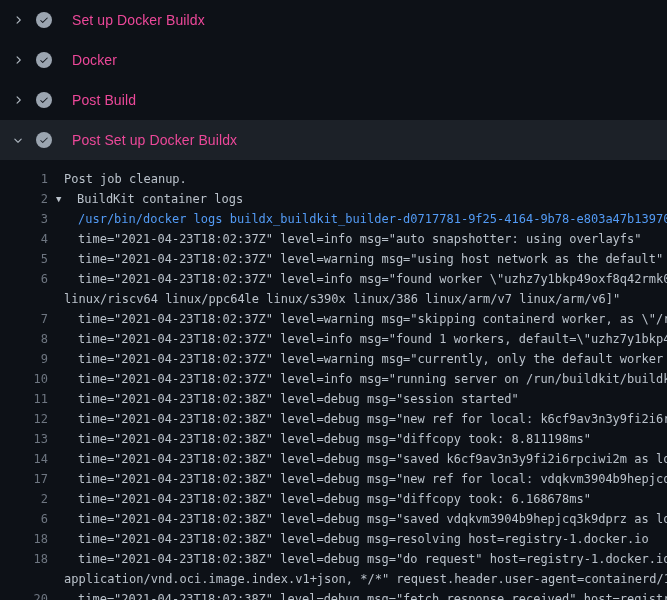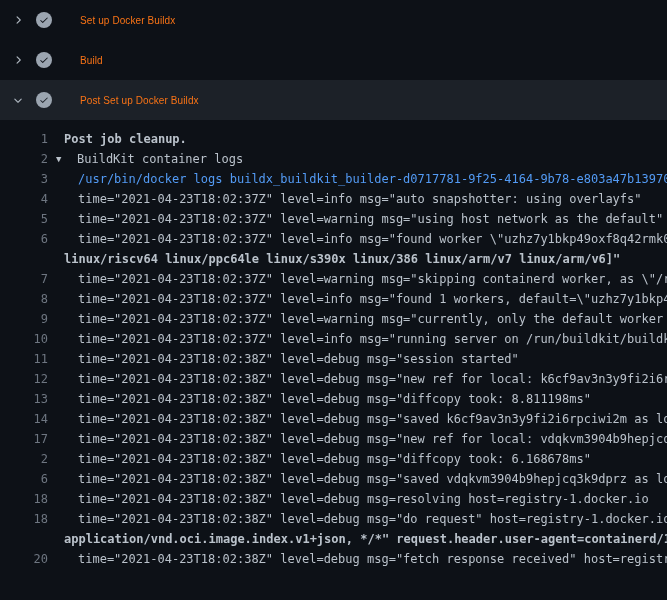--- a/index.html
+++ b/index.html
@@ -13,28 +13,28 @@
     height:40px;display:flex;align-items:center;
     padding:0 16px 0 10px;cursor:pointer;box-sizing:border-box;
   }
   #steps .step.active{background:#1c2128;}
   .chev{width:16px;height:16px;flex:0 0 auto;display:flex;align-items:center;justify-content:center;}
   .check{
     width:16px;height:16px;flex:0 0 auto;border-radius:50%;
     background:#9ba5b0;display:flex;align-items:center;justify-content:center;
     margin-left:10px;
   }
-  .slabel{margin-left:28px;font-size:10px;color:#f97316;letter-spacing:.1px;}
+  .slabel{margin-left:20px;font-size:14px;color:#ec4899;letter-spacing:.1px;}
   
   #log{padding-top:9px;}
   .row{display:flex;height:20px;line-height:20px;
        font-family:"DejaVu Sans Mono",monospace;font-size:12px;}
   .num{flex:0 0 48px;text-align:right;color:#6e7681;cursor:pointer;}
   .txt{white-space:pre;color:#bac2cb;}
-  .lv0{padding-left:16px;font-weight:bold;}
+  .lv0{padding-left:16px;}
   .lv1{padding-left:30px;}
   .lvg{padding-left:8px;}
   .cmd{color:#539bf5;}
   .tog{display:inline-block;width:21px;font-size:9px;color:#bac2cb;vertical-align:top;cursor:pointer;}
 </style>
 </head>
 <body>
 
 <div id="steps">
     <div class="step">
@@ -54,21 +54,34 @@
       <span class="chev">
         <svg width="12" height="12" viewBox="0 0 16 16" aria-hidden="true">
           <path fill="#afb8c1" d="M6.22 3.22a.75.75 0 011.06 0l4.25 4.25a.75.75 0 010 1.06l-4.25 4.25a.75.75 0 01-1.06-1.06L9.94 8 6.22 4.28a.75.75 0 010-1.06z"></path>
         </svg>
       </span>
       <span class="check">
         <svg width="10" height="10" viewBox="0 0 16 16" aria-hidden="true">
           <path fill="#0d1117" d="M13.78 4.22a.75.75 0 010 1.06l-7.25 7.25a.75.75 0 01-1.06 0L2.22 9.28a.75.75 0 011.06-1.06L6 10.94l6.72-6.72a.75.75 0 011.06 0z"></path>
         </svg>
       </span>
-      <span class="slabel">Build</span>
+      <span class="slabel">Docker</span>
+    </div>
+    <div class="step">
+      <span class="chev">
+        <svg width="12" height="12" viewBox="0 0 16 16" aria-hidden="true">
+          <path fill="#afb8c1" d="M6.22 3.22a.75.75 0 011.06 0l4.25 4.25a.75.75 0 010 1.06l-4.25 4.25a.75.75 0 01-1.06-1.06L9.94 8 6.22 4.28a.75.75 0 010-1.06z"></path>
+        </svg>
+      </span>
+      <span class="check">
+        <svg width="10" height="10" viewBox="0 0 16 16" aria-hidden="true">
+          <path fill="#0d1117" d="M13.78 4.22a.75.75 0 010 1.06l-7.25 7.25a.75.75 0 01-1.06 0L2.22 9.28a.75.75 0 011.06-1.06L6 10.94l6.72-6.72a.75.75 0 011.06 0z"></path>
+        </svg>
+      </span>
+      <span class="slabel">Post Build</span>
     </div>
     <div class="step active">
       <span class="chev">
         <svg width="12" height="12" viewBox="0 0 16 16" aria-hidden="true">
           <path fill="#afb8c1" d="M12.78 6.22a.75.75 0 010 1.06l-4.25 4.25a.75.75 0 01-1.06 0L3.22 7.28a.75.75 0 011.06-1.06L8 9.94l3.72-3.72a.75.75 0 011.06 0z"></path>
         </svg>
       </span>
       <span class="check">
         <svg width="10" height="10" viewBox="0 0 16 16" aria-hidden="true">
           <path fill="#1c2128" d="M13.78 4.22a.75.75 0 010 1.06l-7.25 7.25a.75.75 0 01-1.06 0L2.22 9.28a.75.75 0 011.06-1.06L6 10.94l6.72-6.72a.75.75 0 011.06 0z"></path>

